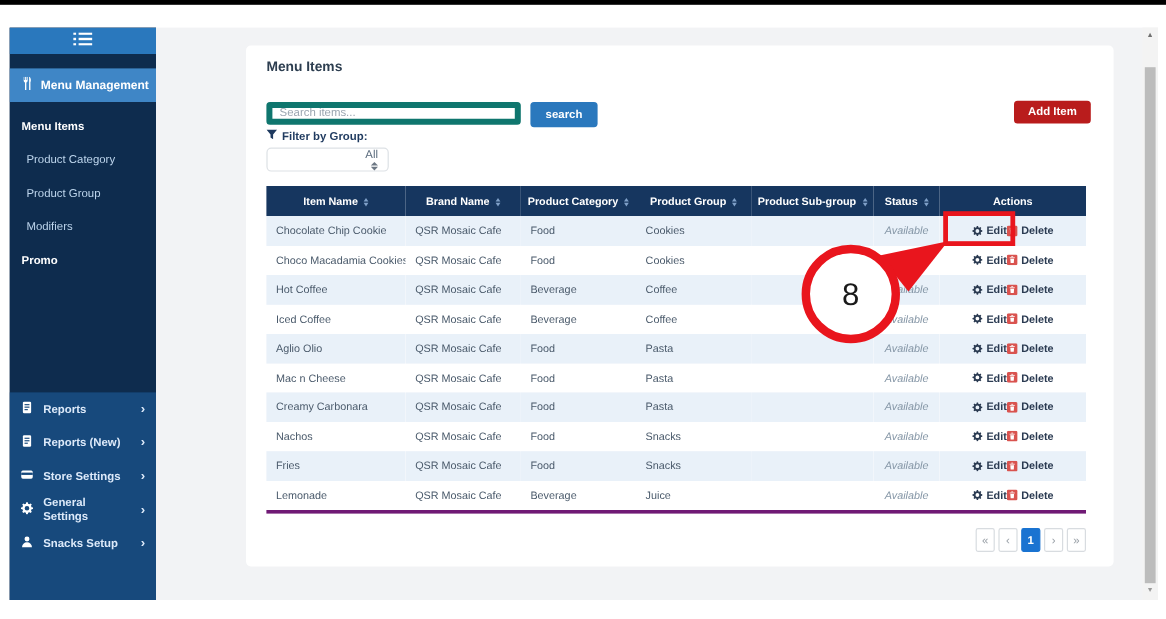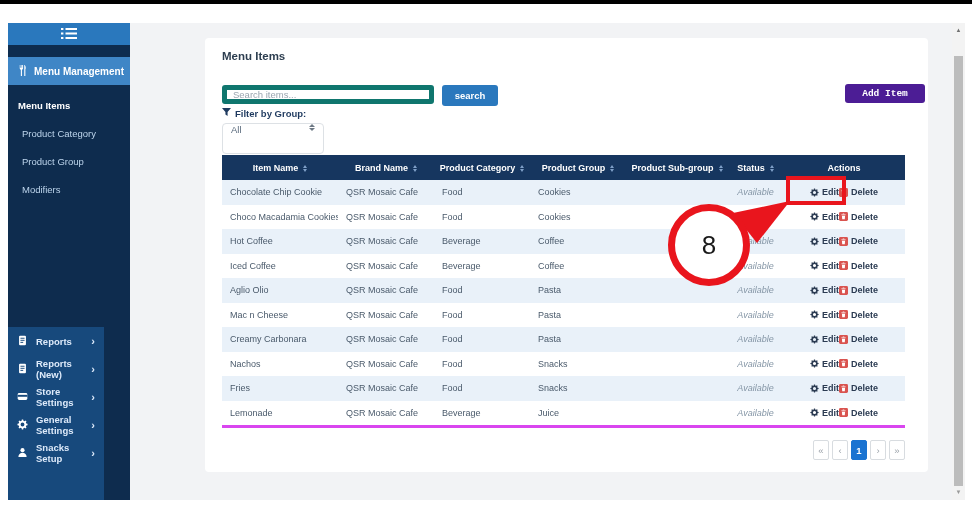--- a/index.html
+++ b/index.html
@@ -18,55 +18,55 @@
   #sidebar { left:0; top:0; width:122px; height:477px; background:#0e2c4e; overflow:hidden; }
   #sb-top { left:0; top:0; width:122px; height:22px; background:#2a78bd;
     display:flex; align-items:center; justify-content:center; cursor:pointer; }
   #menu-mgmt { left:0; top:34px; width:122px; height:28px; background:#3f86c6;
     display:flex; align-items:center; gap:7px; padding-left:10px;
     color:#fff; font-size:10px; font-weight:bold; cursor:pointer; }
   #sb-upper { left:0; top:68px; width:122px; }
   .sb-item { height:28px; display:flex; align-items:center; padding-left:14px;
     color:#bdd5ec; font-size:9.5px; cursor:pointer; }
   .sb-item.head { padding-left:10px; color:#ffffff; font-weight:bold; }
-  #sb-lower { left:0; top:304px; width:96px; height:173px; background:#17497c; }
+  #sb-lower { left:0; top:304px; width:122px; height:173px; background:#17497c; }
   .sb-low { height:28px; display:flex; align-items:center; gap:8px;
     padding:0 9px; color:#ddeafa; font-size:9.5px; font-weight:bold; cursor:pointer; }
   .sb-low .lbl { flex:1; }
   .sb-low .chev { color:#ddeafa; font-weight:bold; font-size:11px; }
 
   
   #card { left:197px; top:15px; width:723px; height:434px; background:#fff; border-radius:4px; }
   #card-title { left:17px; top:12px; font-size:11.5px; font-weight:bold; color:#2d3e50; }
   #search-input { left:17px; top:47px; width:212px; height:19px; border:5px solid #0f766e;
     border-radius:3px; font-size:9.5px; padding:0 6px; color:#55616e; font-family:inherit; }
   #search-input::placeholder { color:#9aa5b0; }
   #search-btn { left:237px; top:47px; width:56px; height:21px; background:#2a78bd; border:none;
     border-radius:3px; color:#fff; font-size:9.5px; font-weight:bold; cursor:pointer; font-family:inherit; }
-  #add-btn { left:640px; top:46px; width:80px; height:19px; background:#4c1d95; border:none;
-    border-radius:3px; color:#fff; font-size:9.5px; font-weight:bold; cursor:pointer; font-family:Liberation Mono, monospace; }
+  #add-btn { left:640px; top:46px; width:64px; height:19px; background:#b91c1c; border:none;
+    border-radius:3px; color:#fff; font-size:9.5px; font-weight:bold; cursor:pointer; font-family:Liberation Sans, sans-serif; }
   #filter-row { left:17px; top:70px; display:flex; align-items:center; gap:4px;
     font-size:9.5px; font-weight:bold; color:#1f3a5f; }
-  #filter-select { left:17px; top:85px; width:102px; height:31px; background:#fff;
-    border:1px solid #dde1e5; border-radius:4px; display:flex; align-items:flex-start;
-    padding:0 8px; font-size:9.5px; color:#5a6b7d; cursor:pointer; }
+  #filter-select { left:17px; top:85px; width:102px; height:20px; background:#fff;
+    border:1px solid #dde1e5; border-radius:4px; display:flex; align-items:flex-end;
+    padding:0 8px; font-size:9.5px; color:#5a6b7d; cursor:pointer;flex-direction:column; }
   #filter-select .val { flex:1; }
 
   
   .carets { display:inline-flex; flex-direction:column; gap:1px; }
   .carets i { width:0; height:0; border-left:3px solid transparent; border-right:3px solid transparent; }
   .carets .up { border-bottom:3.5px solid #6d7884; }
   .carets .dn { border-top:3.5px solid #6d7884; }
   .sort { display:inline-flex; flex-direction:column; gap:1px; margin-left:5px; vertical-align:middle; }
   .sort i { width:0; height:0; border-left:2.5px solid transparent; border-right:2.5px solid transparent; }
   .sort .up { border-bottom:3px solid #7fa0c8; }
   .sort .dn { border-top:3px solid #7fa0c8; }
 
   
-  #tbl-wrap { left:17px; top:117px; width:683px; border-bottom:3px solid #d946ef; }
+  #tbl-wrap { left:17px; top:117px; width:683px; border-bottom:3px solid #701a75; }
   table { width:683px; border-collapse:collapse; table-layout:fixed; }
   thead th { background:#16365f; color:#fff; font-size:9px; font-weight:bold;
     height:25px; text-align:center; padding:0; cursor:pointer; }
   tbody td { height:24.5px; font-size:9px; color:#4a5a6b; padding:0 0 0 8px; text-align:left;
     overflow:hidden; white-space:nowrap; }
   tbody tr.odd  { background:#e9f1f9; }
   tbody tr.even { background:#ffffff; }
   td.status { text-align:center; padding:0; color:#8596a6;font-style:italic; }
   td.actions { padding:0; }
   .act-wrap { display:flex; align-items:center; justify-content:center; }
@@ -127,20 +127,21 @@
           </svg>
       </span>
       <span>Menu Management</span>
     </div>
 
     <div id="sb-upper" class="abs">
       <div class="sb-item head">Menu Items</div>
       <div class="sb-item">Product Category</div>
       <div class="sb-item">Product Group</div>
       <div class="sb-item">Modifiers</div>
+      <div class="sb-item head">Promo</div>
     </div>
 
     <div id="sb-lower" class="abs">
       <div class="sb-low">
         <span><svg width="11" height="11" viewBox="0 0 16 16">
               <rect x="3" y="1" width="10" height="14" rx="1.5" fill="#fff"></rect>
               <g fill="#17497c">
                 <rect x="5" y="4" width="6" height="1.4"></rect>
                 <rect x="5" y="7" width="6" height="1.4"></rect>
                 <rect x="5" y="10" width="4" height="1.4"></rect>

